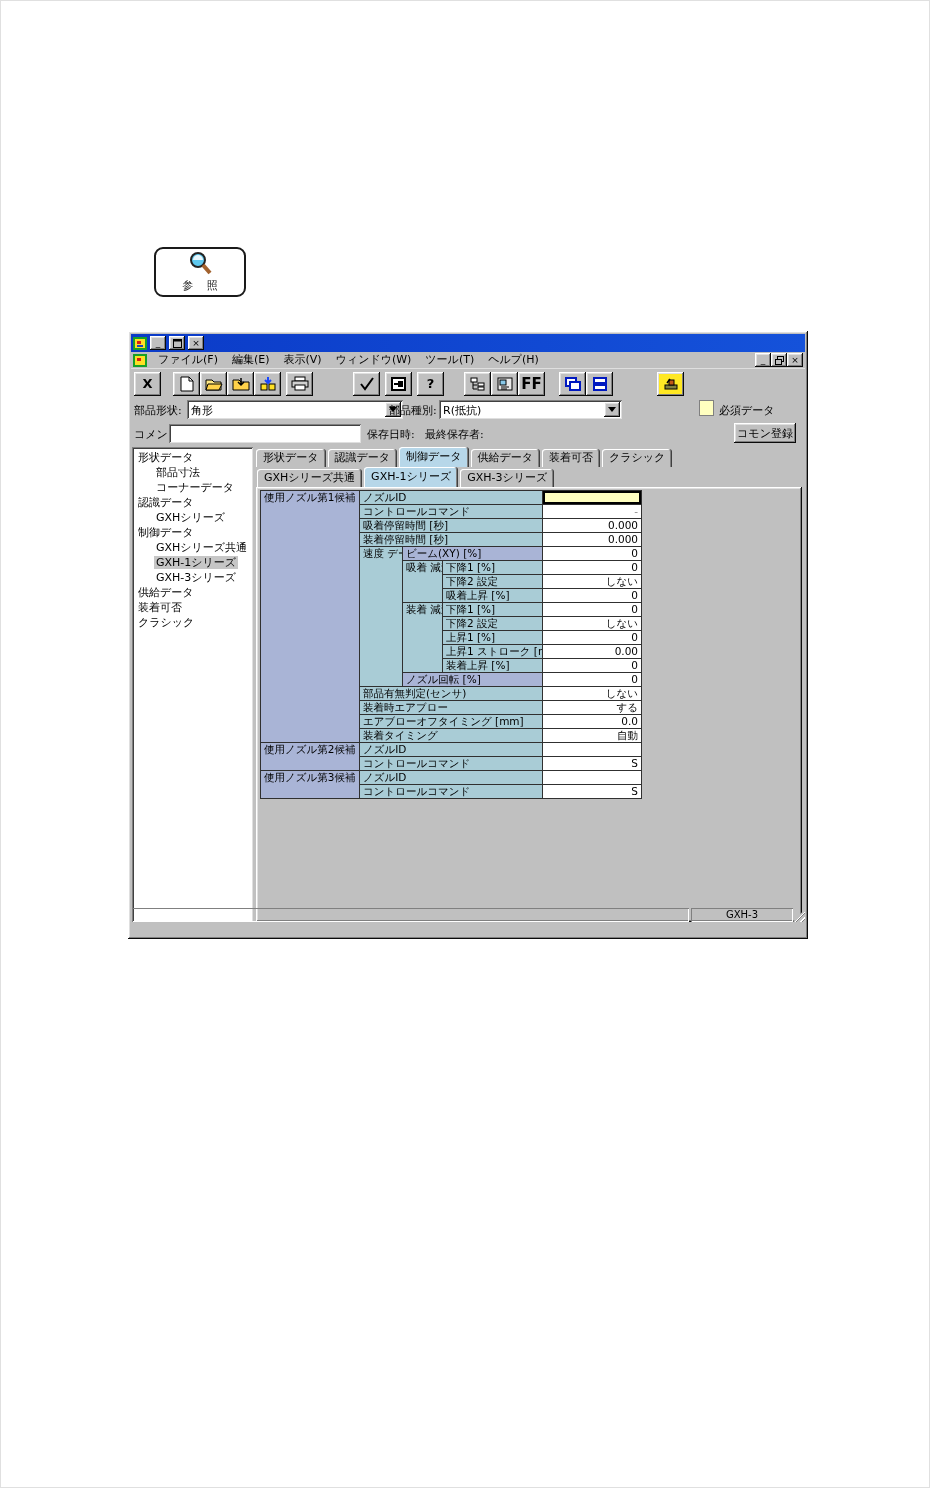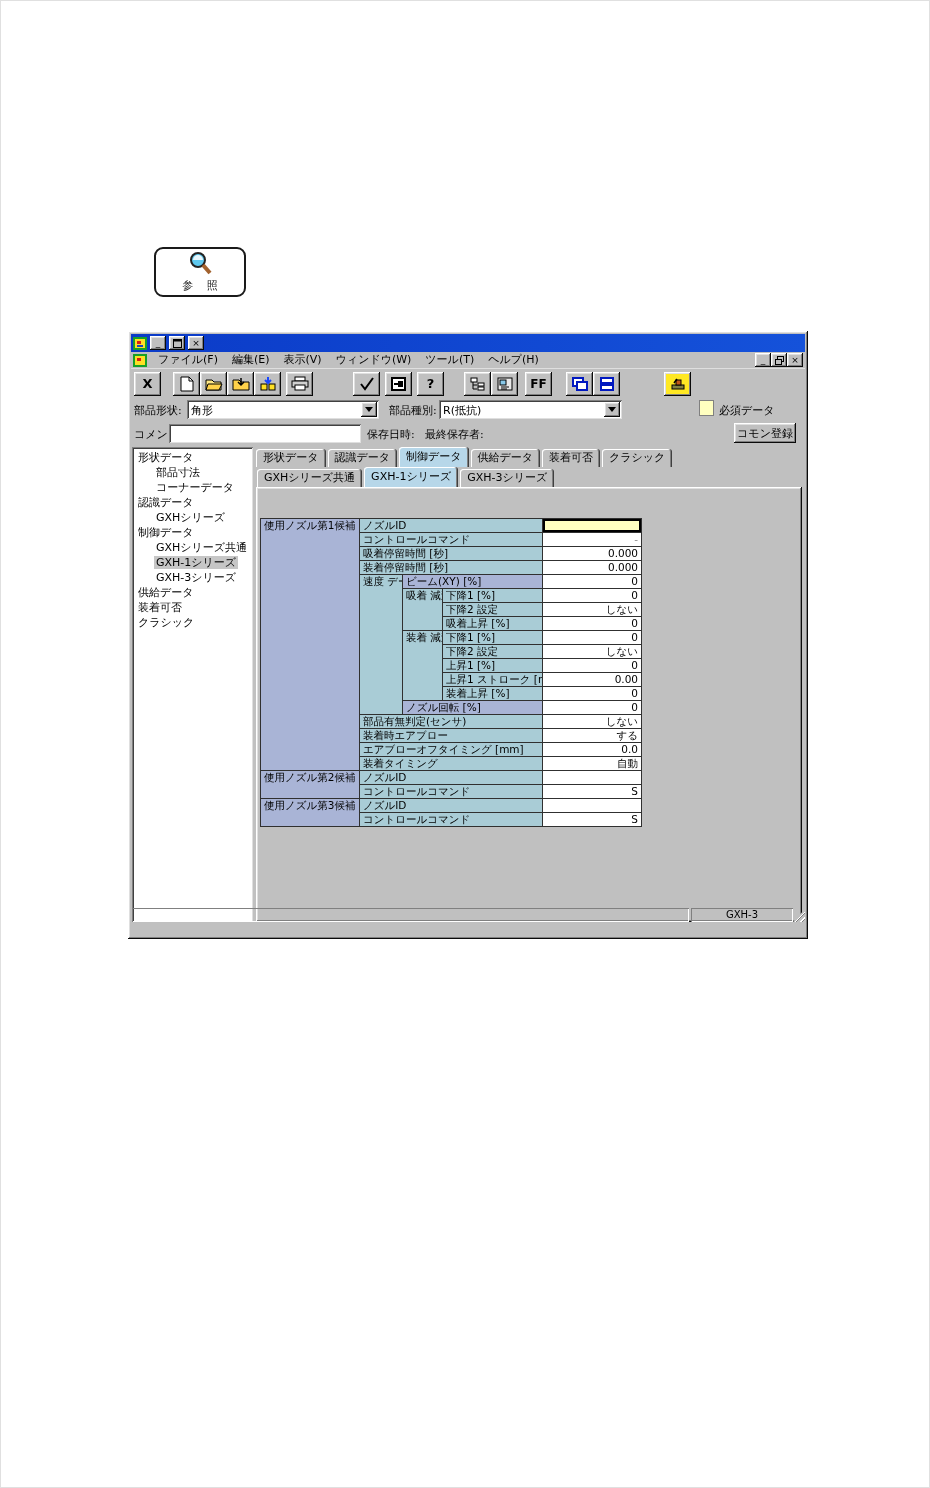--- a/index.html
+++ b/index.html
@@ -66,21 +66,21 @@
   .tabrow { position:absolute; left:0; right:0; height:20px; display:flex; align-items:flex-end; }
   .tabrow.r1 { top:0; } .tabrow.r2 { top:20px; padding-left:1px; }
   .tab { height:18px; line-height:17px; padding:0 7px; background:#c0c0c0; margin-right:2px; white-space:nowrap;
          border-top-left-radius:3px; border-top-right-radius:3px;
          box-shadow: inset -1px 0 #404040, inset 1px 1px #fff, inset -2px 0 #808080; }
   .tab.active { height:20px; line-height:19px; background:#b7d7e9; z-index:2; }
   .tabpage { position:absolute; top:40px; left:0; right:0; bottom:0; background:#c0c0c0;
              box-shadow: inset -1px -1px #0a0a0a, inset 1px 1px #fff, inset -2px -2px #808080, inset 2px 2px #dfdfdf; }
 
   
-  table.params { position:absolute; left:4px; top:3px; border-collapse:collapse; table-layout:fixed; width:381px;margin-top:28px; }
+  table.params { position:absolute; left:4px; top:3px; border-collapse:collapse; table-layout:fixed; width:381px; }
   table.params td { border:1px solid #303030; height:14px; font-size:10.5px; line-height:13px;
                     overflow:hidden; white-space:nowrap; padding:0 3px; }
   td.g  { background:#a9b4d6; vertical-align:top; white-space:pre-line; }
   td.s  { background:#a9ccd6; vertical-align:top; white-space:pre-line; }
   td.l  { background:#a9ccd6; }
   td.lp { background:#a9b4d6; }
   td.v  { background:#fff; text-align:right; }
   td.v.sel { background:#ffffc0; box-shadow: inset 0 0 0 2px #000; }
   td.v.dash { color:#8a8a8a; }
 
@@ -205,21 +205,21 @@
               <rect x="8" y="10" width="6" height="3" fill="#fff" stroke="#000"></rect>
             </svg>
         </span>
         <span class="tbtn">
           <svg width="16" height="14" viewBox="0 0 16 14">
               <rect x="1" y="1" width="14" height="12" fill="#e8e8e8" stroke="#000"></rect>
               <rect x="3" y="3" width="6" height="5" fill="#88c8e8" stroke="#000"></rect>
               <path d="M4 10 h8 M4 12 h6" stroke="#000"></path>
             </svg>
         </span>
-        <span class="tbtn txt" style="margin-left:7px; font-size:12px">FF</span>
+        <span class="tbtn txt" style="font-size:15px">FF</span>
         <span class="tbtn" style="margin-left:14px">
           <svg width="16" height="14" viewBox="0 0 16 14">
               <rect x="1" y="1" width="10" height="8" fill="#fff" stroke="#0018c0" stroke-width="2"></rect>
               <rect x="5" y="5" width="10" height="8" fill="#fff" stroke="#0018c0" stroke-width="2"></rect>
             </svg>
         </span>
         <span class="tbtn">
           <svg width="14" height="14" viewBox="0 0 14 14">
               <rect x="1" y="1" width="12" height="5" fill="#fff" stroke="#0018c0" stroke-width="2"></rect>
               <rect x="1" y="8" width="12" height="5" fill="#fff" stroke="#0018c0" stroke-width="2"></rect>
@@ -228,21 +228,21 @@
         <span class="tbtn" style="margin-left:44px; background:#ffe824">
           <svg width="16" height="14" viewBox="0 0 16 14">
               <rect x="2" y="8" width="12" height="4" fill="#808040" stroke="#000"></rect>
               <rect x="6" y="3" width="5" height="5" fill="#c05818" stroke="#000"></rect>
               <path d="M4 6 l3 -4" stroke="#000" stroke-width="1.5"></path>
             </svg>
         </span>
       </div>
 
       <span class="lab" style="left:3px; top:69px">部品形状:</span>
-      <div class="combo" style="left:56px; top:66px; width:192px">
+      <div class="combo" style="left:56px; top:66px; width:216px">
         <span class="cv">角形</span>
         <span class="drop">
             <span class="arrow-down"></span>
           </span>
       </div>
       <span class="lab" style="left:258px; top:69px">部品種別:</span>
       <div class="combo" style="left:308px; top:66px; width:183px">
         <span class="cv">R(抵抗)</span>
         <span class="drop">
             <span class="arrow-down"></span>

